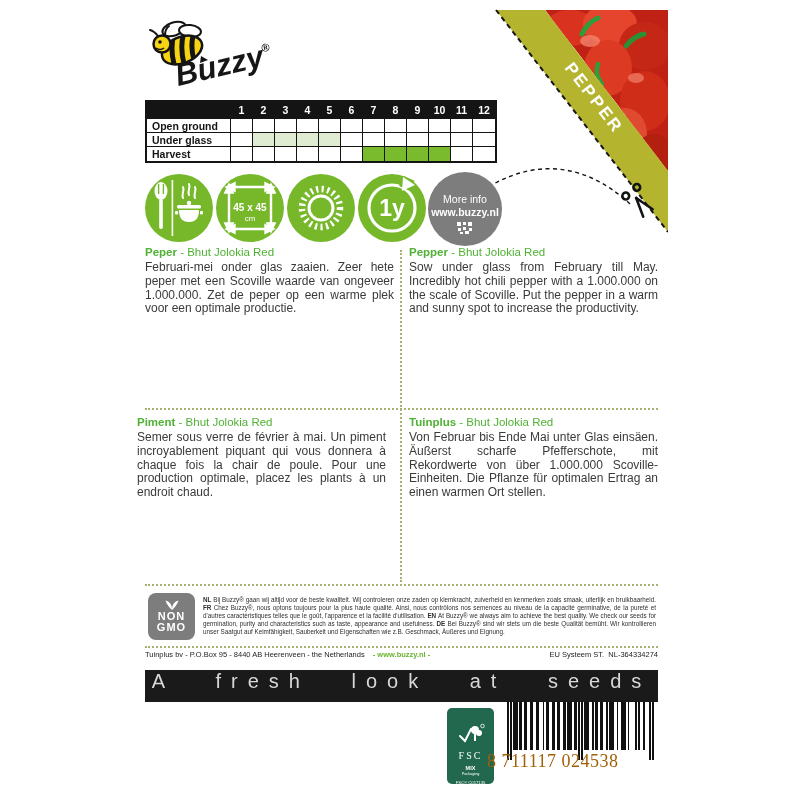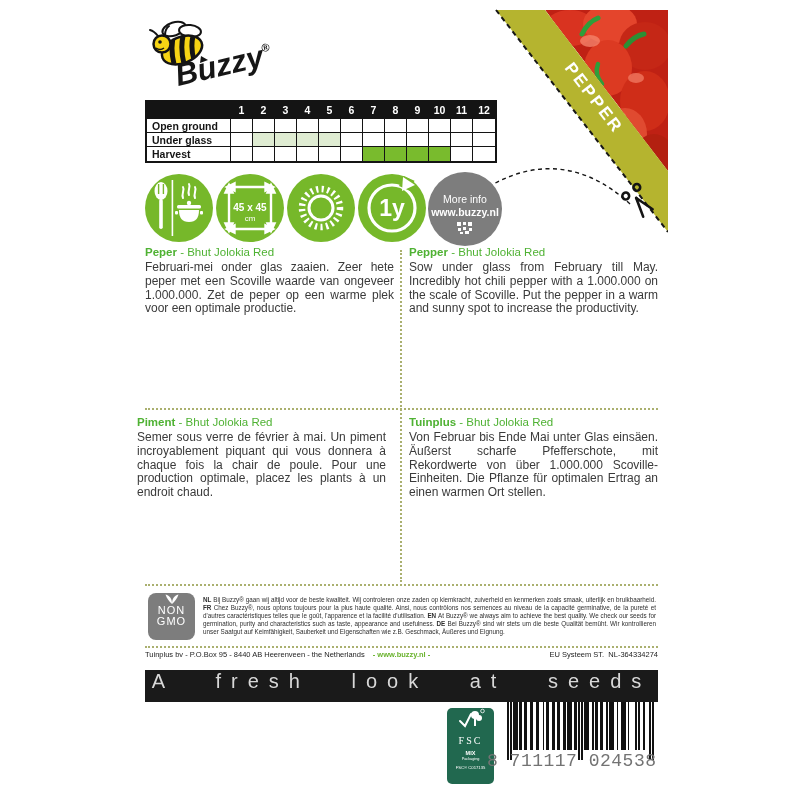--- a/index.html
+++ b/index.html
@@ -36,49 +36,49 @@
   #d-nl{left:145px;top:246px;} #d-en{left:409px;top:246px;}
   #d-fr{left:137px;top:416px;} #d-de{left:409px;top:416px;}
   .vdiv{position:absolute;left:400px;top:250px;height:332px;width:0;border-left:2px dotted #aab06f;}
   .hdiv{position:absolute;left:145px;top:408px;width:513px;height:0;border-top:2px dotted #aab06f;}
 
   
   .quality{position:absolute;left:145px;top:584px;width:513px;height:64px;box-sizing:border-box;
     border-top:2px dotted #aab06f;border-bottom:2px dotted #aab06f;
     display:flex;align-items:center;gap:8px;padding:4px 2px 4px 3px;}
   .gmo{width:47px;height:47px;flex:0 0 47px;background:#7d7d7d;border-radius:8px;color:#fff;
-    font-weight:normal;font-size:11px;line-height:11.5px;text-align:center;letter-spacing:1px;
-    display:flex;flex-direction:column;align-items:center;}
+    font-weight:bold;font-size:11px;line-height:11.5px;text-align:center;letter-spacing:1px;
+    display:flex;flex-direction:column;align-items:center;justify-content:center;}
   .gmo svg{margin-bottom:1px;}
   .qtext{flex:1;margin:0;font-size:6.3px;line-height:8.1px;color:#2e2e2e;text-align:justify;}
 
   
   .addr{position:absolute;left:145px;top:650px;width:513px;display:flex;align-items:center;font-size:7.5px;color:#1d1d1d;}
   .addr .a-left{flex:1;text-align:left;}
   .addr .a-mid{color:#6ab32e;font-weight:bold;text-align:right;}
   .addr .a-right{flex:1;text-align:right;}
   .banner{position:absolute;left:145px;top:670px;width:513px;height:32px;background:#1a1a1a;
     display:flex;justify-content:center;color:#d8d8d8;
     font-size:20px;letter-spacing:10px;word-spacing:26px;white-space:nowrap;}
 
   
   .fsc{position:absolute;left:447px;top:708px;width:47px;height:76px;background:#21684f;border-radius:5px;
-    color:#fff;text-align:center;box-sizing:border-box;padding-top:0;}
+    color:#fff;text-align:center;box-sizing:border-box;padding-top:15px;}
   .fsc-word{font-family:"Liberation Serif",serif;font-size:10px;letter-spacing:2px;margin-top:1px;}
   .fsc-mix{font-size:5.5px;font-weight:bold;margin-top:4px;}
   .fsc-pack{font-size:3.8px;margin-top:1px;}
   .fsc-code{font-size:4.2px;margin-top:4px;}
 
   
   .barcode{position:absolute;left:487px;top:702px;width:178px;}
   .bars{display:flex;align-items:flex-start;height:58px;padding-left:20px;}
   .bars .m{width:1.55px;height:48px;flex:0 0 auto;}
   .bars .m.b{background:#111;}
   .bars .m.g{height:58px;}
-  .digits{font-family:Liberation Mono, monospace;font-size:18px;color:#737373;margin-top:-9px;letter-spacing:0.5px;}
+  .digits{font-family:Liberation Serif, serif;font-size:18px;color:#a16207;margin-top:-9px;letter-spacing:0.5px;}
 </style>
 </head>
 <body>
 
 <div id="packet">
 
   <svg class="corner" width="228" height="230" viewBox="0 0 228 230">
     <defs>
       <clipPath id="tri">
           <polygon points="105,4 228,4 228,165"></polygon>

